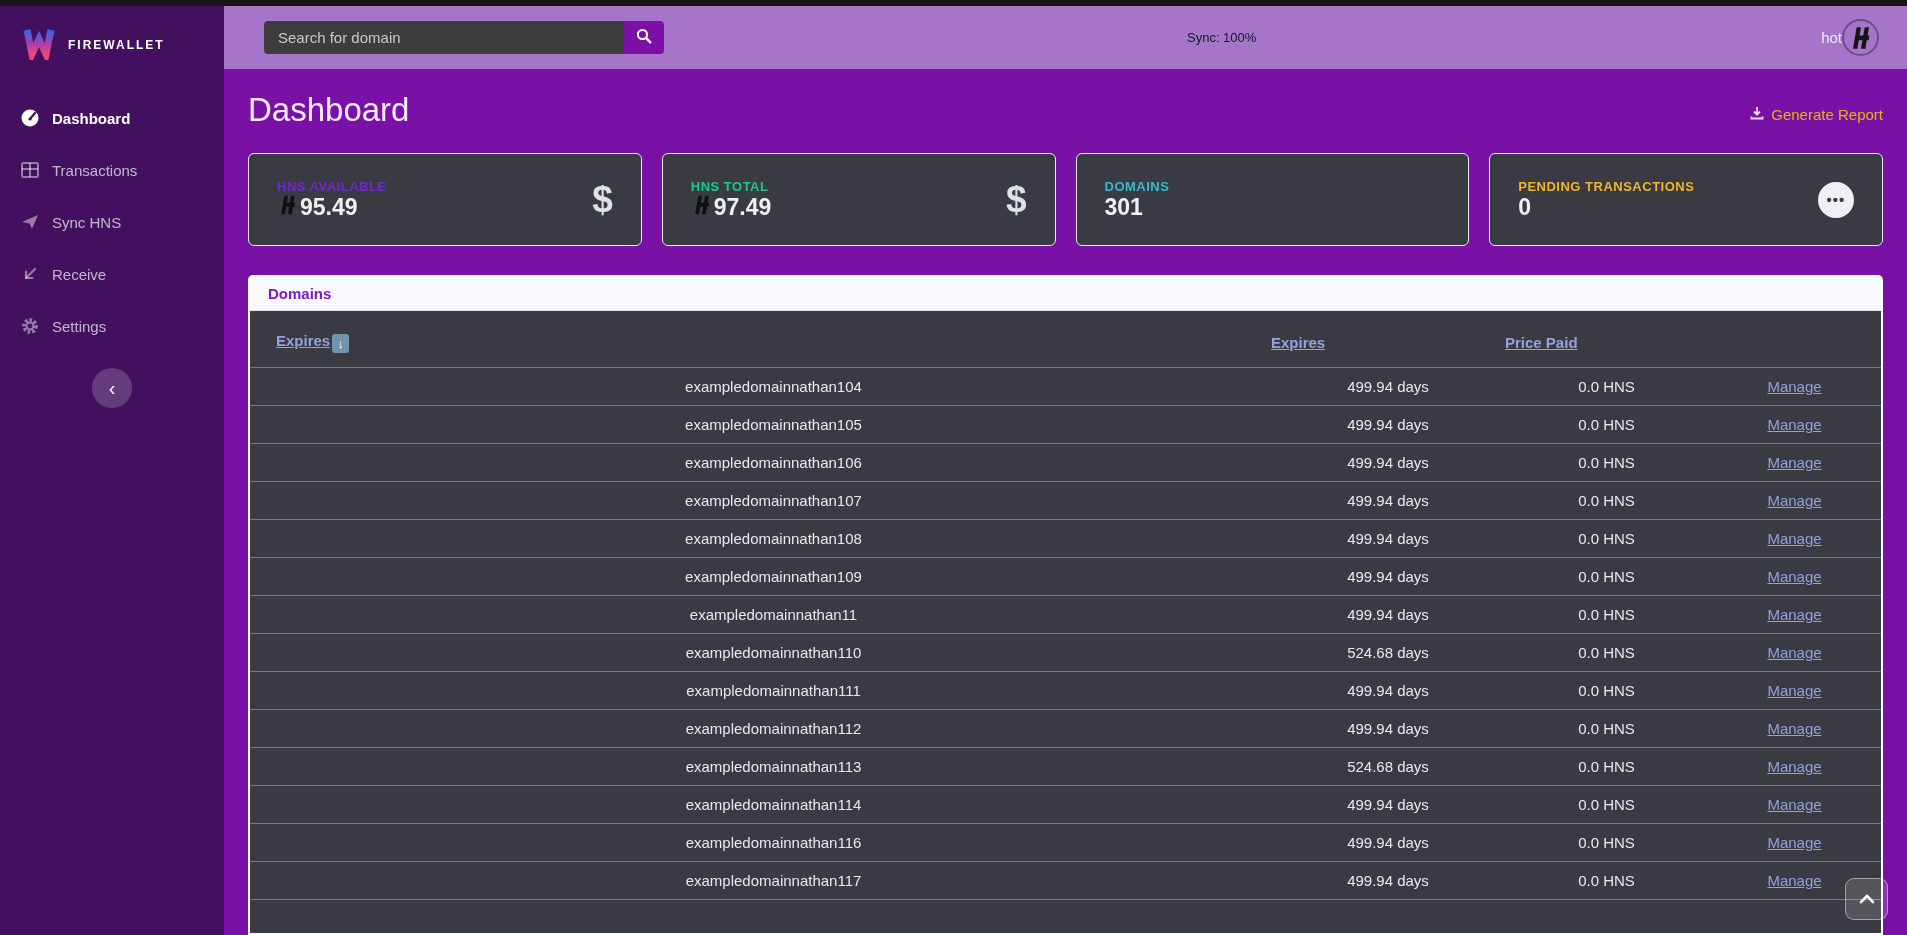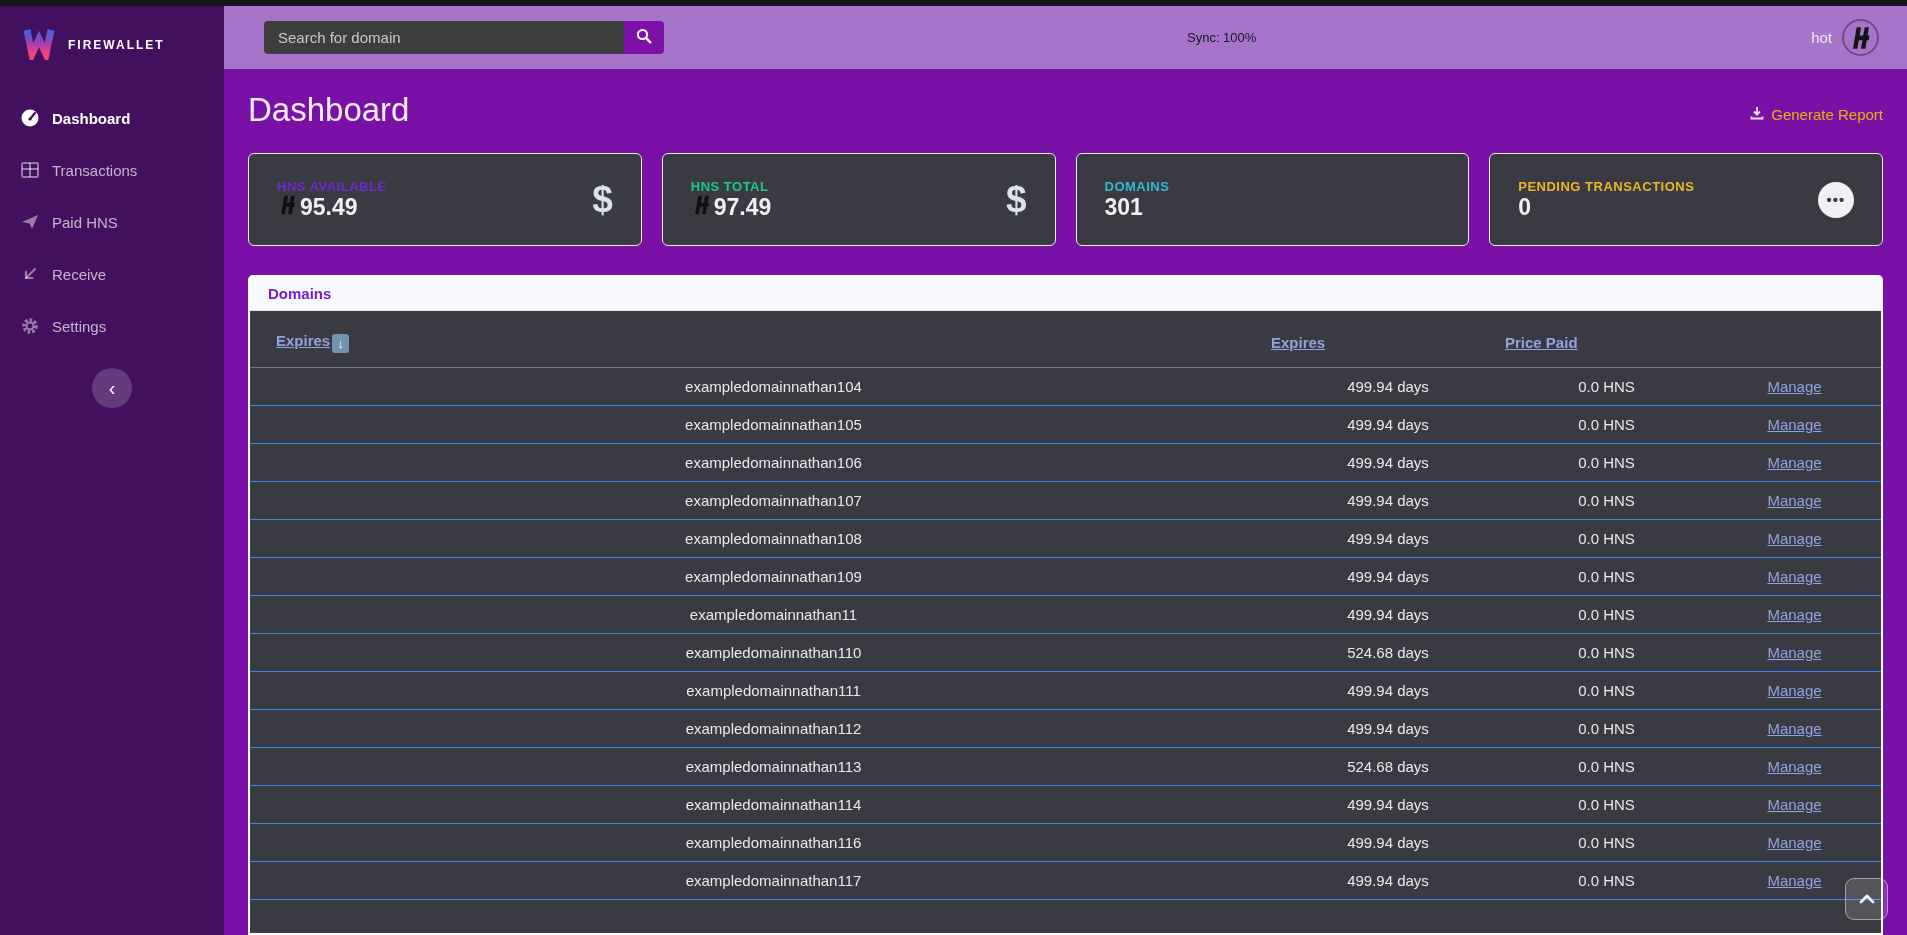--- a/index.html
+++ b/index.html
@@ -31,21 +31,21 @@
   
   .topbar { height:65px; background:#a674c9; display:flex; align-items:center; padding:0 28px 0 40px; position:relative; }
   .search-group { display:flex; }
   .search-input { width:360px; height:33px; background:#3d3d3d; border:none; outline:none;
               border-radius:4px 0 0 4px; color:#e3e3e3; font-size:15px; padding:0 14px;
               font-family:"Liberation Sans", sans-serif; }
   .search-input::placeholder { color:#c9c9c9; }
   .search-btn { width:40px; height:33px; background:#7d10a6; border:none; border-radius:0 4px 4px 0;
               display:flex; align-items:center; justify-content:center; cursor:pointer; }
   .sync-text { position:absolute; left:963px; top:24px; color:#0f172a; font-size:13px; }
-  .topbar-right { margin-left:auto; display:flex; align-items:center; gap:10px; }
+  .topbar-right { margin-left:auto; display:flex; align-items:center; gap:0; }
   .wallet-name { color:#f0eaf6; font-size:15px; }
   .wallet-logo-circle { width:37px; height:37px; border-radius:50%; border:2px solid rgba(40,30,50,0.45);
               display:flex; align-items:center; justify-content:center; }
 
   
   .content { flex:1; padding:22px 24px 0 24px; }
   .page-head { display:flex; align-items:flex-end; justify-content:space-between; margin-bottom:24px; }
   .page-title { color:#f3ecf8; font-size:33px; font-weight:400; }
   .generate-report { display:flex; align-items:center; gap:7px; color:#eab308; font-size:15px;
               cursor:pointer; padding-bottom:6px; }
@@ -126,21 +126,21 @@
             </svg>
           </span>
           <span>Transactions</span>
         </div>
         <div class="nav-item">
           <span class="nav-icon">
             <svg width="20" height="20" viewBox="0 0 20 20">
               <path d="M2 10 L18 3 L12 17 L9.5 11.5 Z" fill="currentColor"></path>
             </svg>
           </span>
-          <span>Paid HNS</span>
+          <span>Sync HNS</span>
         </div>
         <div class="nav-item">
           <span class="nav-icon">
             <svg width="20" height="20" viewBox="0 0 20 20">
               <line x1="15" y1="5" x2="6" y2="14" stroke="currentColor" stroke-width="2.2" stroke-linecap="round"></line>
               <polyline points="6,7.5 6,14 12.5,14" fill="none" stroke="currentColor" stroke-width="2.2" stroke-linecap="round" stroke-linejoin="round"></polyline>
             </svg>
           </span>
           <span>Receive</span>
         </div>

